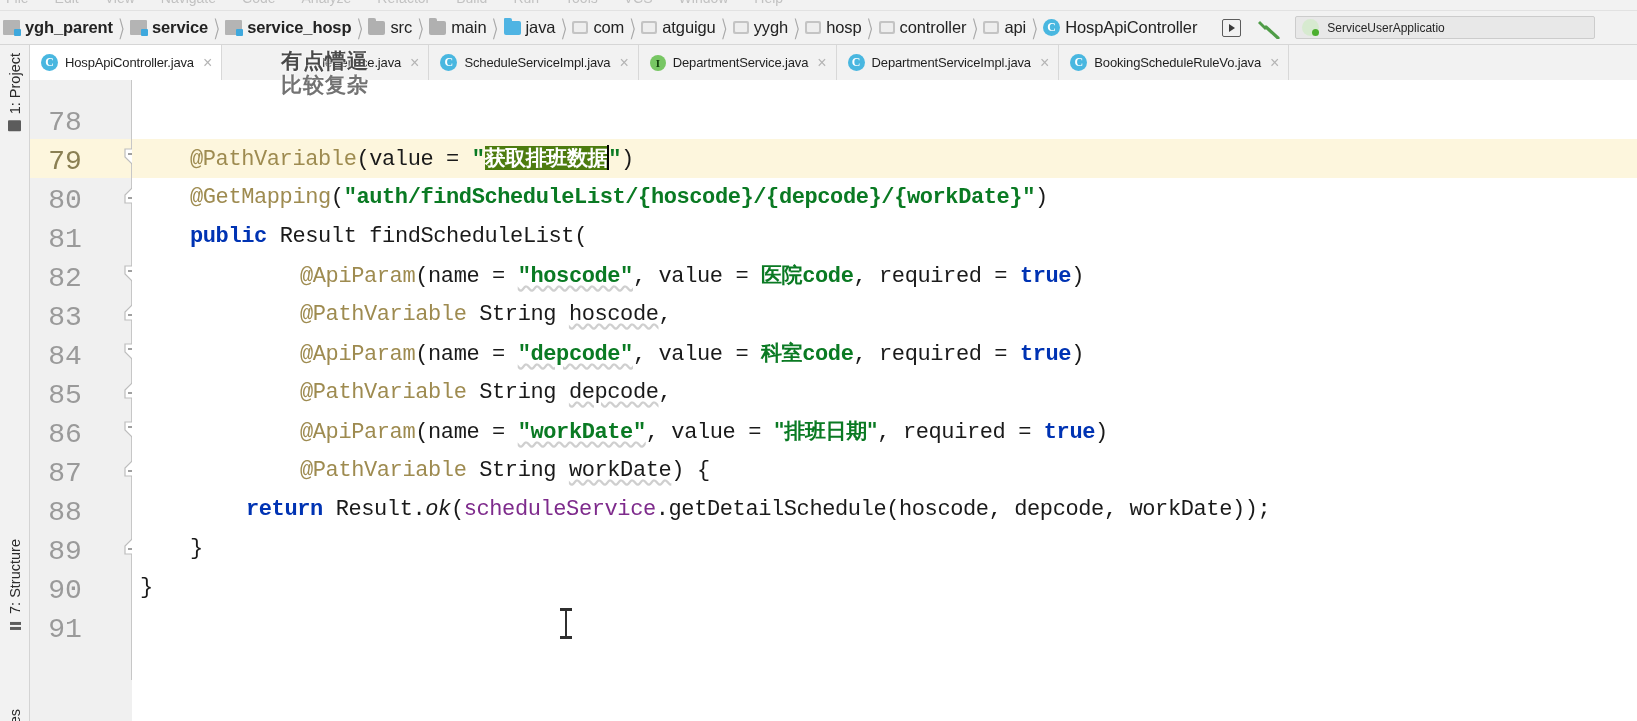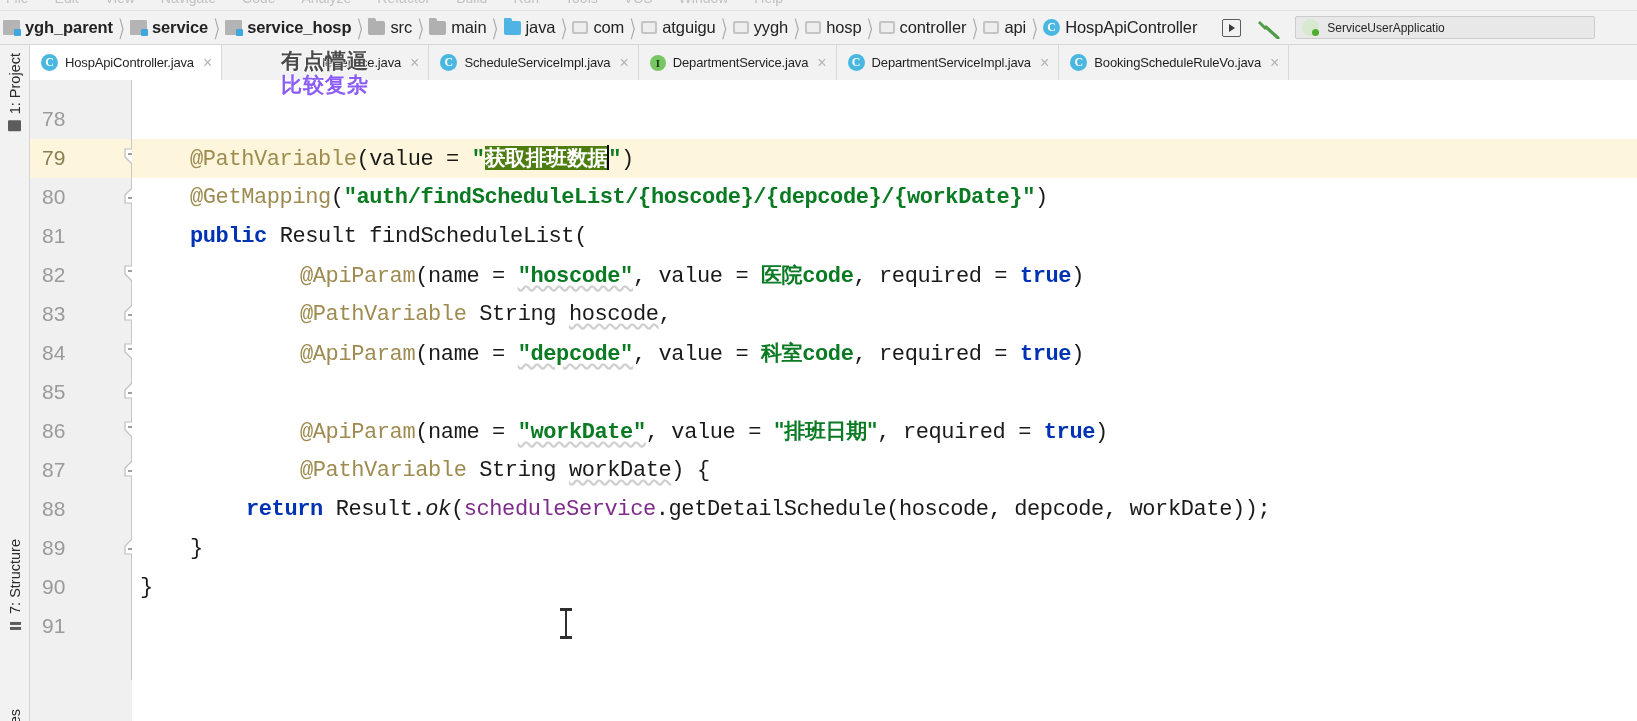--- a/index.html
+++ b/index.html
@@ -191,21 +191,21 @@
     font-family: "DejaVu Sans", sans-serif;
     font-weight: bold;
     font-size: 21px;
     line-height: 24px;
     color: #4a4a4a;
     text-shadow: 0 0 2px #ffffff, 0 0 3px #ffffff;
     z-index: 40;
     letter-spacing: 1px;
     pointer-events: none;
   }
-  .annot .l2 { color: #8b5cf6; }
+  .annot .l2 { color: #737373; }
 
   
   .leftstripe {
     position: absolute; top: 45px; left: 0; width: 30px; bottom: 0;
     background: #f2f2f2;
     border-right: 1px solid #d4d4d4;
     box-sizing: border-box;
   }
   .stripe-btn {
     position: absolute; left: 0; width: 30px;
@@ -237,24 +237,24 @@
   .stripe-btn .sicon.dots::after  { top:7px; }
 
   
   .gutter {
     position: absolute; top: 80px; left: 30px; width: 102px; bottom: 0;
     background: #f0f0f0;
     box-sizing: border-box;
   }
   .gutter .gline {
     position: absolute; right: 44px;
-    font-family: Liberation Sans, sans-serif;
-    font-size: 21px;
+    font-family: Liberation Mono, monospace;
+    font-size: 28px;
     color: #9a9a9a;
-    text-align: left;
+    text-align: center;
     width: 46px;
   }
   .gutter .gline.cur { color: #8a7f53; }
   .gutter .hl {
     position: absolute; left: 0; right: 0; height: 39px;
     background: #fdf6dd;
   }
   
   .foldcol {
     position: absolute; top: 80px; left: 120px; width: 28px; bottom: 0;
@@ -597,20 +597,21 @@
     <div class="codeline" style="top:98px; left:58px;"><span class="anno">@GetMapping</span><span class="punct">(</span><span class="str">"auth/findScheduleList/{hoscode}/{depcode}/{workDate}"</span><span class="punct">)</span></div>
 
     <div class="codeline" style="top:137px; left:58px;"><span class="kw">public</span> <span class="ident">Result</span> <span class="method">findScheduleList</span><span class="punct">(</span></div>
 
     <div class="codeline" style="top:176px; left:168px;"><span class="anno">@ApiParam</span><span class="punct">(</span><span class="ident">name</span> <span class="punct">=</span> <span class="str squiggle">"hoscode"</span><span class="punct">,</span> <span class="ident">value</span> <span class="punct">=</span> <span class="str"><span class="cjk">医院</span>code</span><span class="punct">,</span> <span class="ident">required</span> <span class="punct">=</span> <span class="kw">true</span><span class="punct">)</span></div>
 
     <div class="codeline" style="top:215px; left:168px;"><span class="anno">@PathVariable</span> <span class="ident">String</span> <span class="ident squiggle">hoscode</span><span class="punct">,</span></div>
 
     <div class="codeline" style="top:254px; left:168px;"><span class="anno">@ApiParam</span><span class="punct">(</span><span class="ident">name</span> <span class="punct">=</span> <span class="str squiggle">"depcode"</span><span class="punct">,</span> <span class="ident">value</span> <span class="punct">=</span> <span class="str"><span class="cjk">科室</span>code</span><span class="punct">,</span> <span class="ident">required</span> <span class="punct">=</span> <span class="kw">true</span><span class="punct">)</span></div>
 
+    <div class="codeline" style="top:293px; left:168px;"><span class="anno">@PathVariable</span> <span class="ident">String</span> <span class="ident squiggle">depcode</span><span class="punct">,</span></div>
 
     <div class="codeline" style="top:332px; left:168px;"><span class="anno">@ApiParam</span><span class="punct">(</span><span class="ident">name</span> <span class="punct">=</span> <span class="str squiggle">"workDate"</span><span class="punct">,</span> <span class="ident">value</span> <span class="punct">=</span> <span class="str cjk">"排班日期"</span><span class="punct">,</span> <span class="ident">required</span> <span class="punct">=</span> <span class="kw">true</span><span class="punct">)</span></div>
 
     <div class="codeline" style="top:371px; left:168px;"><span class="anno">@PathVariable</span> <span class="ident">String</span> <span class="ident squiggle">workDate</span><span class="punct">) {</span></div>
 
     <div class="codeline" style="top:410px; left:114px;"><span class="kw">return</span> <span class="ident">Result</span><span class="punct">.</span><span class="italicm">ok</span><span class="punct">(</span><span class="field">scheduleService</span><span class="punct">.</span><span class="method">getDetailSchedule</span><span class="punct">(</span><span class="ident">hoscode</span><span class="punct">,</span> <span class="ident">depcode</span><span class="punct">,</span> <span class="ident">workDate</span><span class="punct">));</span></div>
 
     <div class="codeline" style="top:449px; left:58px;"><span class="punct">}</span></div>
 
     <div class="codeline" style="top:488px; left:8px;"><span class="punct">}</span></div>

